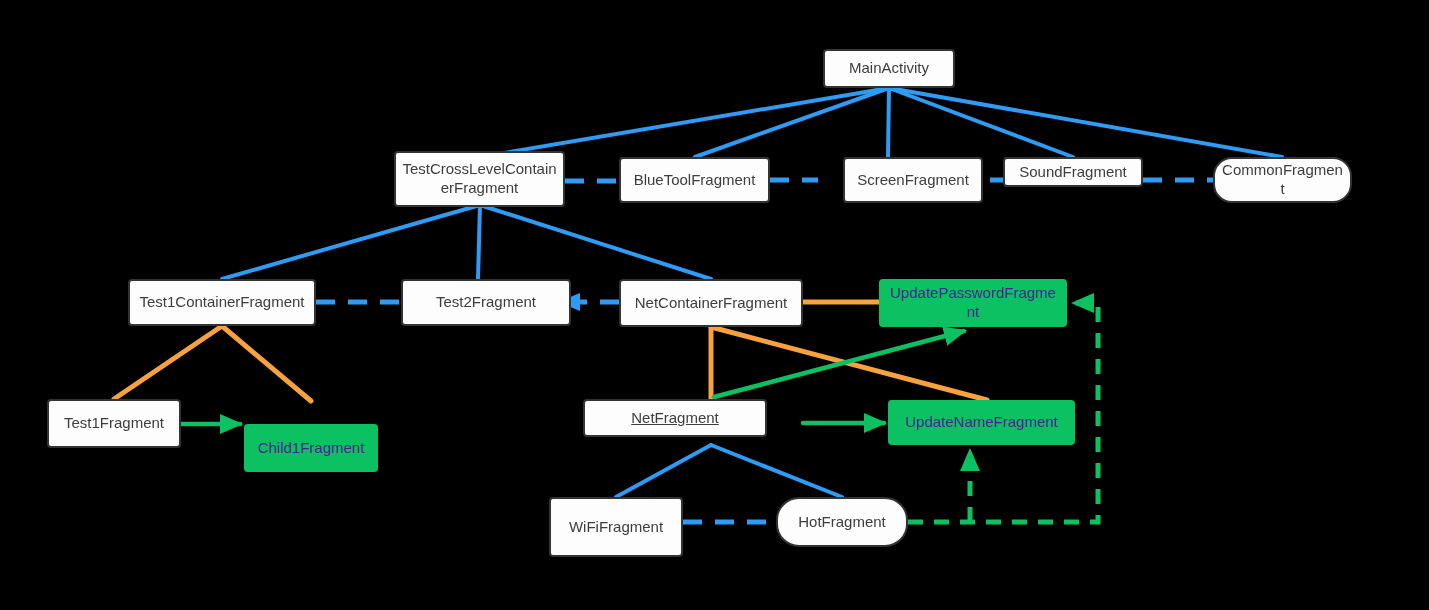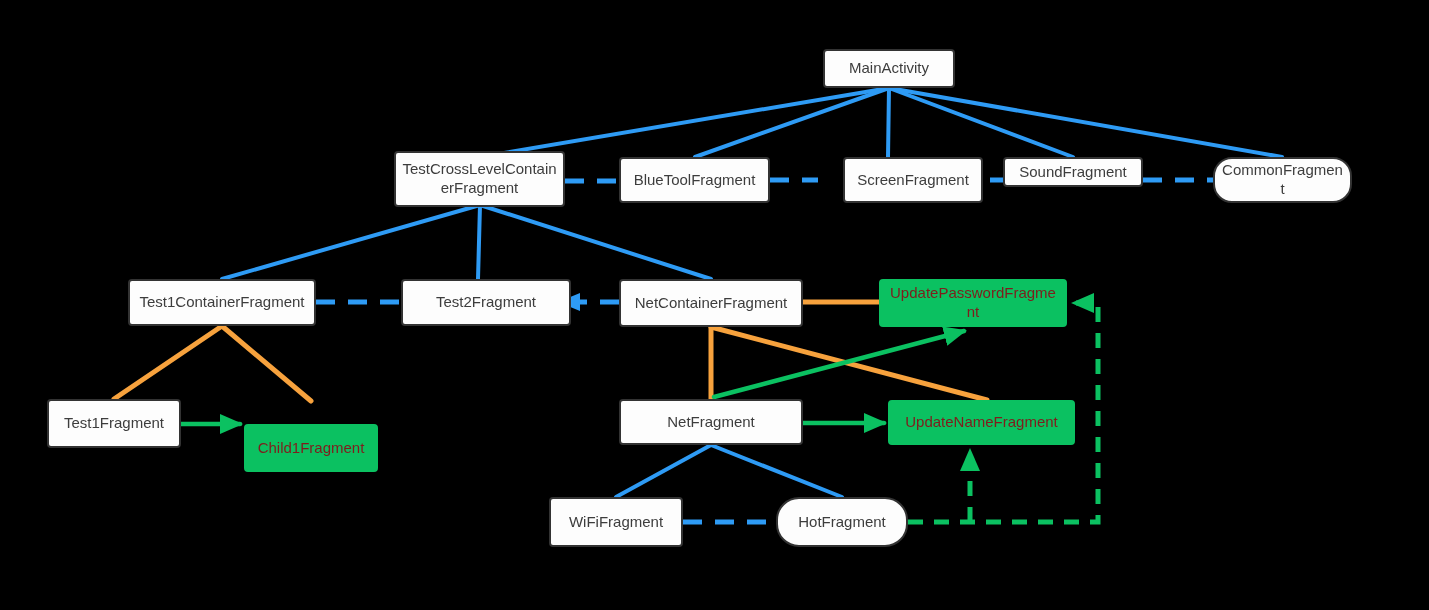--- a/index.html
+++ b/index.html
@@ -35,21 +35,21 @@
     justify-content: center;
     text-align: center;
     padding: 10px 5px;
     word-break: break-all;
     z-index: 2;
     cursor: pointer;
   }
   .node.highlight {
     background: #0bc161;
     border: 2px solid #0bc161;
-    color: #7f1d1d;
+    color: #4c1d95;
   }
   .node .node-label {
     pointer-events: none;
   }
 </style>
 </head>
 <body>
 
 <div id="diagram">
   <svg id="edges-svg" width="1429" height="610" viewBox="0 0 1429 610">
@@ -121,26 +121,26 @@
       </div>
       <div class="node highlight" style="left: 879px; top: 279px; width: 188px; height: 48px;">
         <span class="node-label">UpdatePasswordFragment</span>
       </div>
       <div class="node" style="left: 47px; top: 399px; width: 134px; height: 49px;">
         <span class="node-label">Test1Fragment</span>
       </div>
       <div class="node highlight" style="left: 244px; top: 424px; width: 134px; height: 48px;">
         <span class="node-label">Child1Fragment</span>
       </div>
-      <div class="node" style="left: 619px; top: 399px; width: 184px; height: 46px;">
+      <div class="node" style="left: 583px; top: 399px; width: 184px; height: 38px; text-decoration: underline;">
         <span class="node-label">NetFragment</span>
       </div>
       <div class="node highlight" style="left: 888px; top: 400px; width: 187px; height: 45px;">
         <span class="node-label">UpdateNameFragment</span>
       </div>
-      <div class="node" style="left: 549px; top: 497px; width: 134px; height: 50px;">
+      <div class="node" style="left: 549px; top: 497px; width: 134px; height: 60px;">
         <span class="node-label">WiFiFragment</span>
       </div>
       <div class="node" style="left: 776px; top: 497px; width: 132px; height: 50px; border-radius: 23px;">
         <span class="node-label">HotFragment</span>
       </div>
     </div>
 </div>
 
 </body></html>

